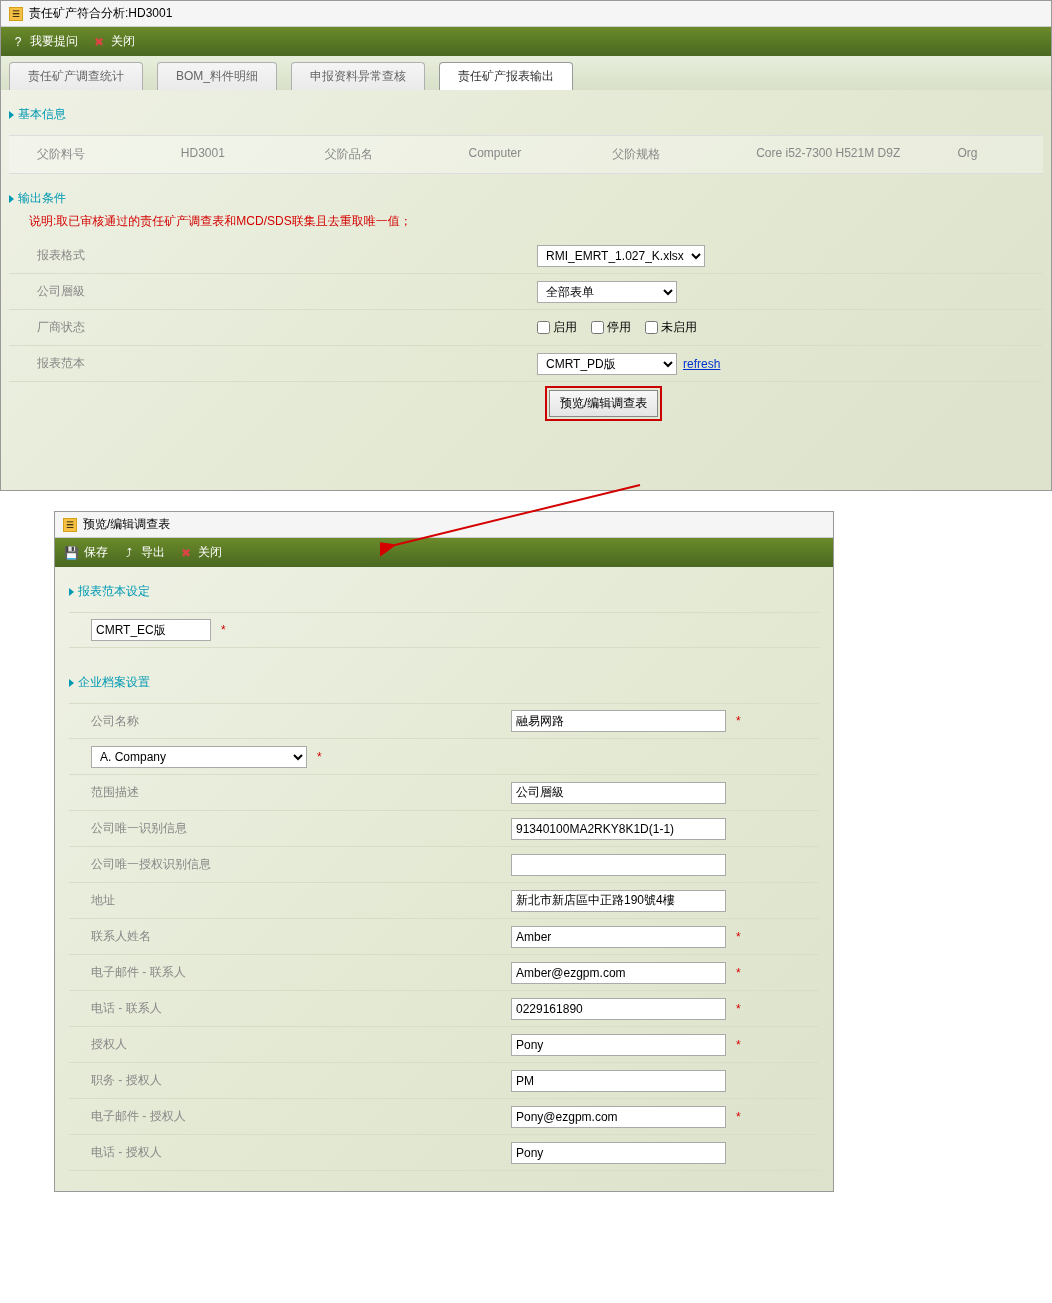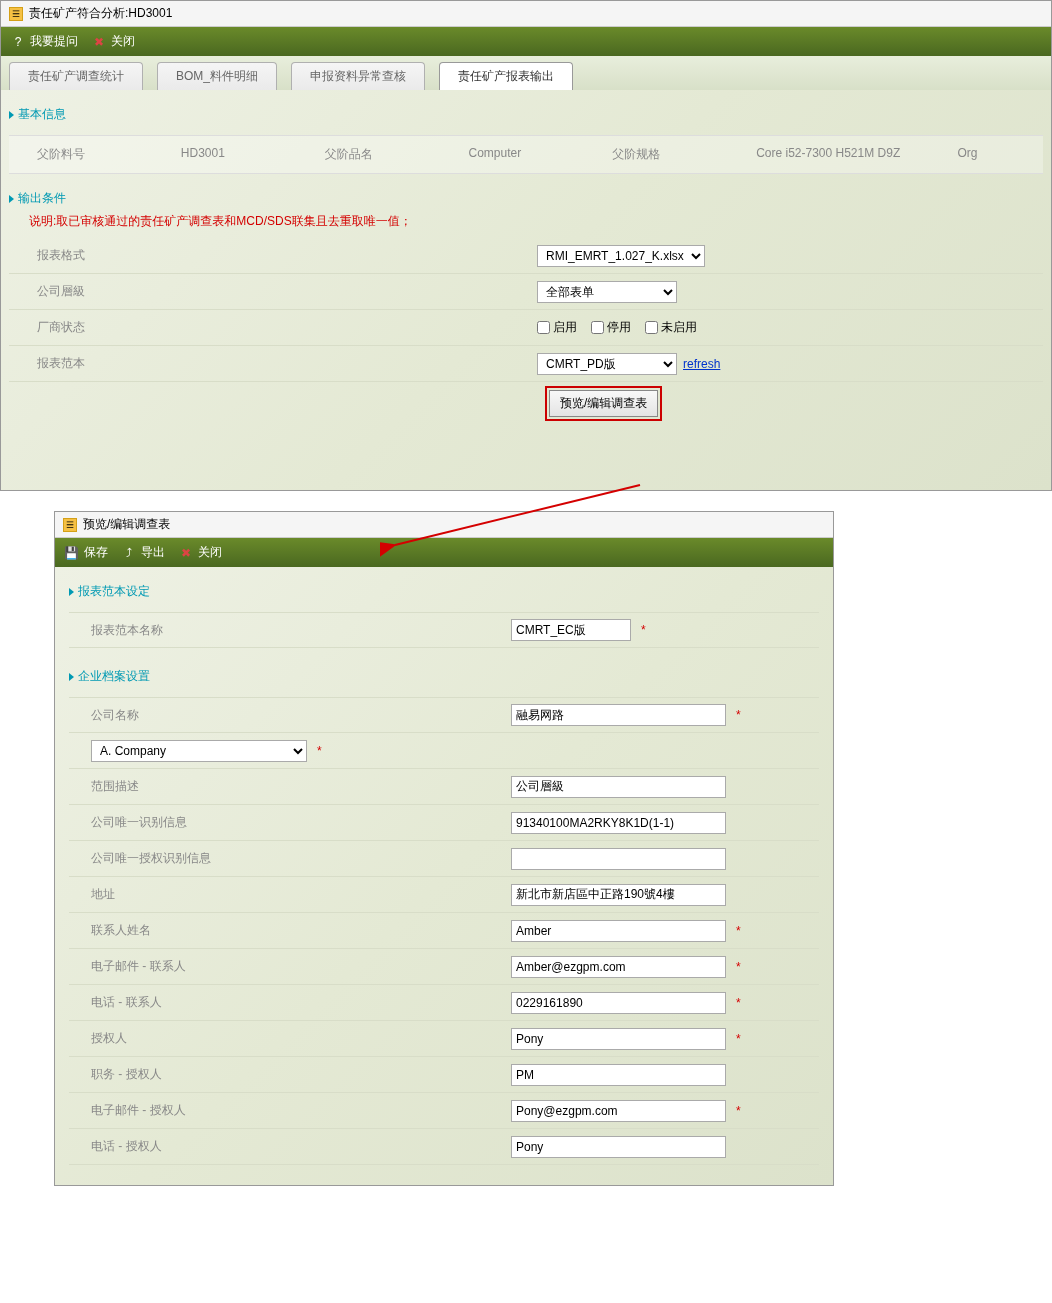--- a/index.html
+++ b/index.html
@@ -156,28 +156,27 @@
           <span>关闭</span>
         </span>
   </div>
   <div class="body">
 
     <div class="sect-hdr">
           <span class="tri"></span>
           <span>报表范本设定</span>
         </div>
     <div class="frow" style="border-top:1px solid #d8ddc8;margin-top:6px">
-      <div class="flab">报表范本名称</div>
       <div class="fval">
             <input type="text" class="w2" value="CMRT_EC版" style="">
             <span class="req">*</span>
           </div>
     </div>
 
-    <div class="sect-hdr" style="margin-top:14px">
+    <div class="sect-hdr" style="margin-top:20px">
           <span class="tri"></span>
           <span>企业档案设置</span>
         </div>
 
     <div class="frow" style="border-top:1px solid #d8ddc8;margin-top:6px">
       <div class="flab">公司名称</div>
       <div class="fval">
             <input type="text" class="w1" value="融易网路" style="">
             <span class="req">*</span>
           </div>

